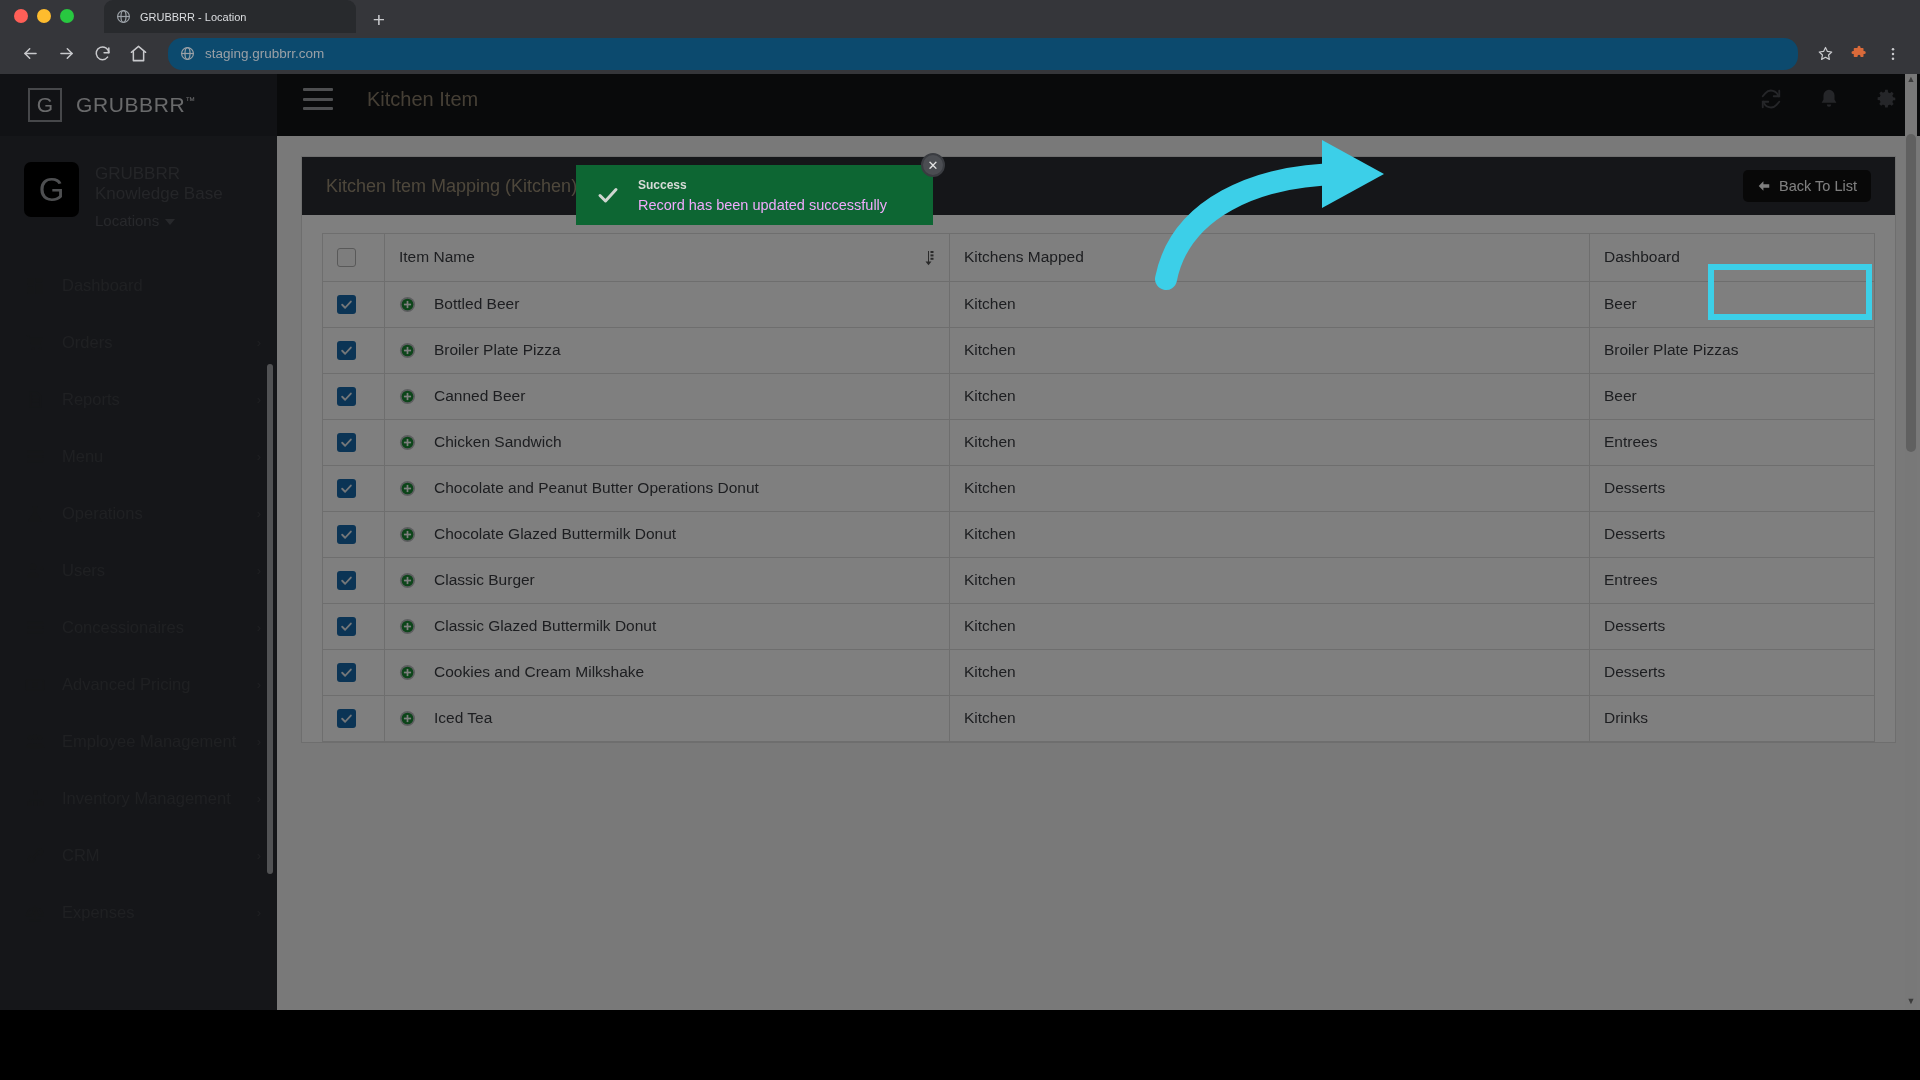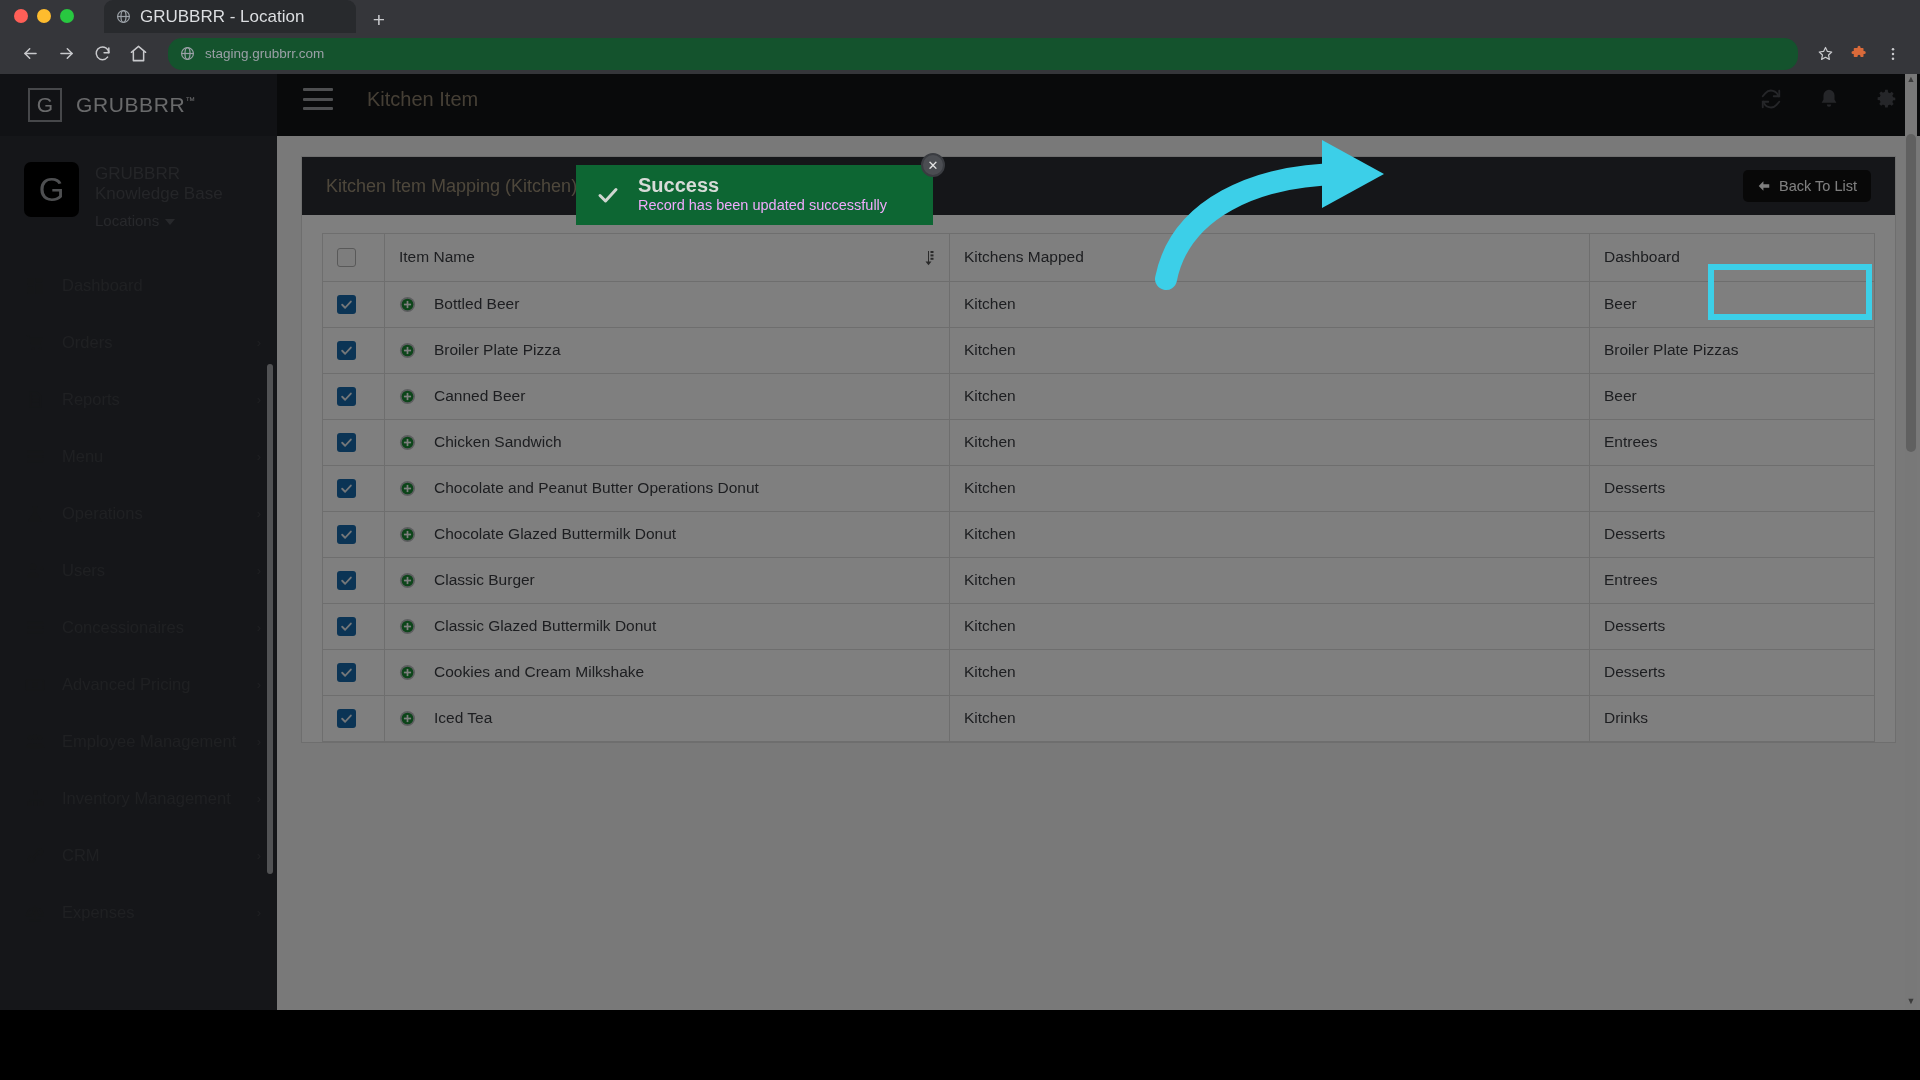--- a/index.html
+++ b/index.html
@@ -19,27 +19,27 @@
   .dot.red { background: #ff5f57; }
   .dot.yellow { background: #febc2e; }
   .dot.green { background: #28c840; }
 
   .tab {
     margin-left: 92px; width: 252px; height: 33px;
     background: #282a2d; border-radius: 9px 9px 0 0;
     display: flex; align-items: center; gap: 9px; padding: 0 12px;
   }
   .tab-favicon { width: 15px; height: 15px; flex: 0 0 15px; }
-  .tab-title { color: #dcdee1; font-size: 17px; white-space: nowrap; overflow: hidden; text-overflow: ellipsis; }
+  .tab-title { color: #dcdee1; font-size: 11px; white-space: nowrap; overflow: hidden; text-overflow: ellipsis; }
   .newtab { width: 34px; height: 28px; margin-left: 6px; display: flex; align-items: center; justify-content: center; color: #c8c9cc; font-size: 21px; line-height: 1; }
 
   .toolbar { height: 41px; background: #35363a; display: flex; align-items: center; padding: 0 14px; gap: 4px; }
   .nav-btn { width: 32px; height: 32px; display: flex; align-items: center; justify-content: center; color: #c9cacd; border-radius: 50%; }
   .omnibox {
-    flex: 1; height: 28px; margin: 0 10px; background: #14532d; border-radius: 14px;
+    flex: 1; height: 28px; margin: 0 10px; background: #0c4a6e; border-radius: 14px;
     display: flex; align-items: center; padding: 16px 12px; gap: 10px;
   }
   .omni-icon { width: 15px; height: 15px; flex: 0 0 15px; }
   .omni-url { color: #9aa0a6; font-size: 13.5px; }
   .tb-right { display: flex; align-items: center; gap: 8px; }
   .tb-icon { width: 26px; height: 26px; display: flex; align-items: center; justify-content: center; color: #c9cacd; }
 
   
   .viewport { position: absolute; left: 0; top: 74px; width: 1920px; height: 936px; background: #fff; overflow: hidden; }
 
@@ -129,21 +129,21 @@
   
   .dimmer { position: absolute; inset: 0; background: rgba(0,0,0,0.5); pointer-events: none; }
 
   
   .toast {
     position: absolute; left: 576px; top: 91px; width: 357px; height: 60px;
     background: #0d6633; display: flex; align-items: center; gap: 18px; padding: 0 18px 0 20px;
     z-index: 40;
   }
   .toast-check { width: 24px; height: 24px; flex: 0 0 24px; color: #cfd6d1; }
-  .toast-title { color: #d7dbd8; font-size: 20px; font-weight: bold; line-height: 20px; }
+  .toast-title { color: #d7dbd8; font-size: 12px; font-weight: bold; line-height: 20px; }
   .toast-msg { color: #f0abfc; font-size: 14.5px; line-height: 20px; margin-top: 0; }
   .toast-close {
     position: absolute; right: -12px; top: -12px; width: 24px; height: 24px; border-radius: 50%;
     background: #4b4d52; color: #e4e4e4; display: flex; align-items: center; justify-content: center;
     font-size: 13px; cursor: pointer; border: 2px solid #3a3c41;
   }
 
   
   .annot { position: absolute; inset: 0; pointer-events: none; z-index: 50; }
   .hlbox {

